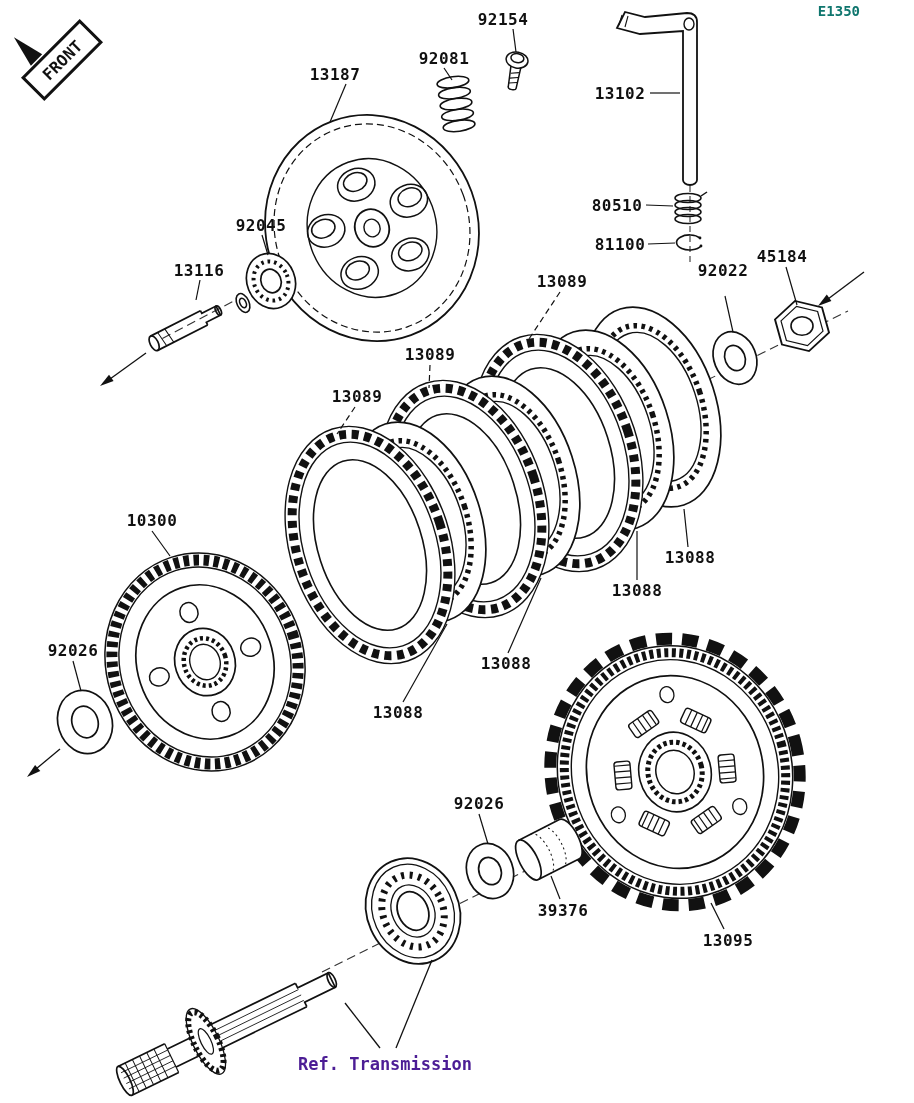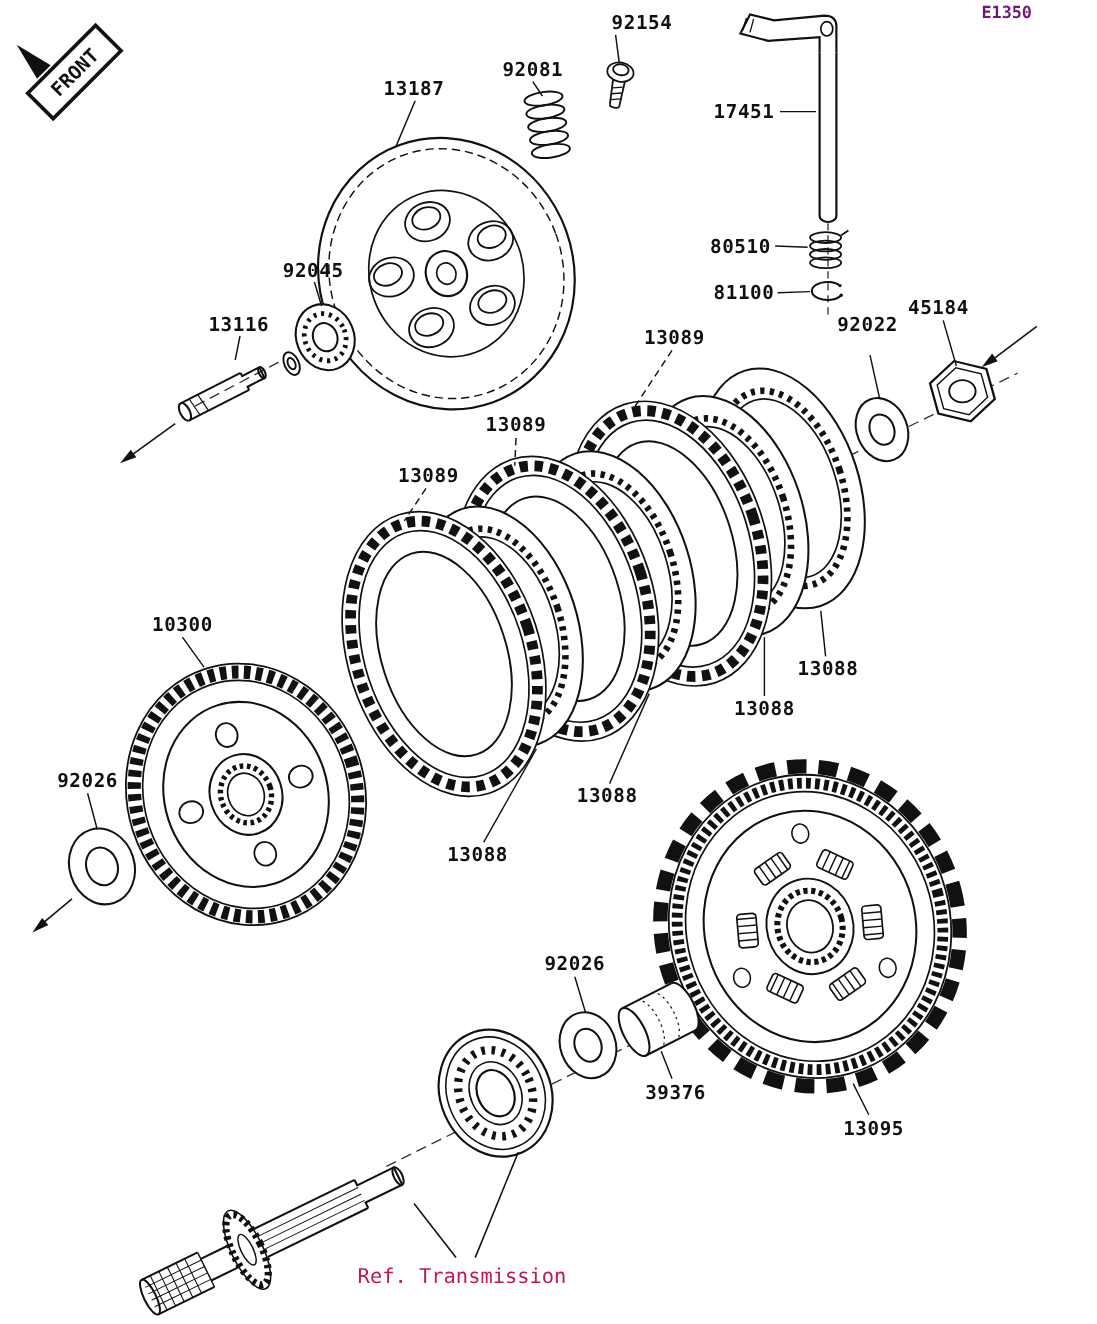--- a/index.html
+++ b/index.html
@@ -6,25 +6,25 @@
   .stage{
     position:relative;width:914px;height:1103px;background:#fff;
     font-family:"DejaVu Sans Mono",monospace;overflow:hidden;
   }
   .stage svg{position:absolute;left:0;top:0;}
   .part-label{
     position:absolute;transform:translate(-50%,-50%);
     font-weight:bold;font-size:16px;color:#111;white-space:nowrap;letter-spacing:.5px;
   }
   .code-label{
-    position:absolute;top:3px;right:54px;font-weight:bold;font-size:14px;color:#701a75;
+    position:absolute;top:3px;right:54px;font-weight:bold;font-size:14px;color:#0f766e;
   }
   .ref-label{
     position:absolute;left:385px;top:1064px;transform:translate(-50%,-50%);
-    font-weight:normal;font-size:17px;color:#be185d;white-space:nowrap;
+    font-weight:bold;font-size:17px;color:#4c1d95;white-space:nowrap;
   }
   svg text{font-family:"DejaVu Sans Mono",monospace;font-weight:bold;}
 </style>
 </head>
 <body>
 
 <div class="stage">
 
 <svg viewBox="0 0 914 1103" width="914" height="1103">
   <defs>
@@ -288,24 +288,24 @@
 
   <g stroke="#111" stroke-width="1.2" fill="none" stroke-dasharray="6,4">
     <line x1="560" y1="292" x2="527" y2="342"></line>
     <line x1="430" y1="365" x2="429" y2="388"></line>
     <line x1="355" y1="407" x2="337" y2="434"></line>
   </g>
 </svg>
 
 <div class="code-label">E1350</div>
 
-<div class="part-label" style="left:535px;top:19px">92154</div>
+<div class="part-label" style="left:503px;top:19px">92154</div>
 <div class="part-label" style="left:444px;top:58px">92081</div>
-<div class="part-label" style="left:345px;top:74px">13187</div>
-<div class="part-label" style="left:620px;top:93px">17451</div>
+<div class="part-label" style="left:335px;top:74px">13187</div>
+<div class="part-label" style="left:620px;top:93px">13102</div>
 <div class="part-label" style="left:617px;top:205px">80510</div>
 <div class="part-label" style="left:620px;top:244px">81100</div>
 <div class="part-label" style="left:261px;top:225px">92045</div>
 <div class="part-label" style="left:199px;top:270px">13116</div>
 <div class="part-label" style="left:562px;top:281px">13089</div>
 <div class="part-label" style="left:723px;top:270px">92022</div>
 <div class="part-label" style="left:782px;top:256px">45184</div>
 <div class="part-label" style="left:430px;top:354px">13089</div>
 <div class="part-label" style="left:357px;top:396px">13089</div>
 <div class="part-label" style="left:152px;top:520px">10300</div>

